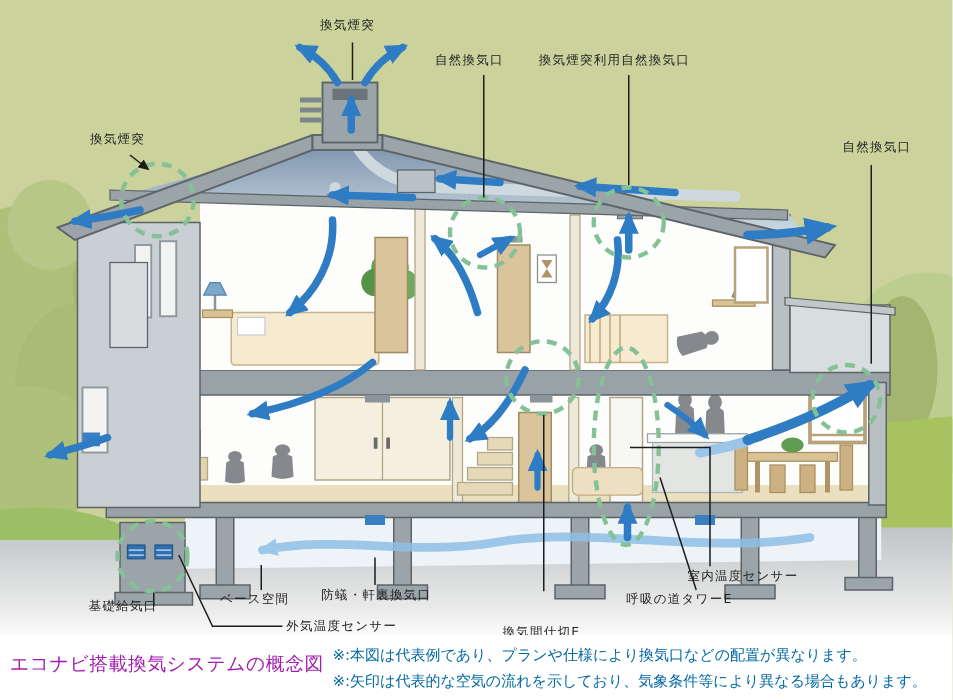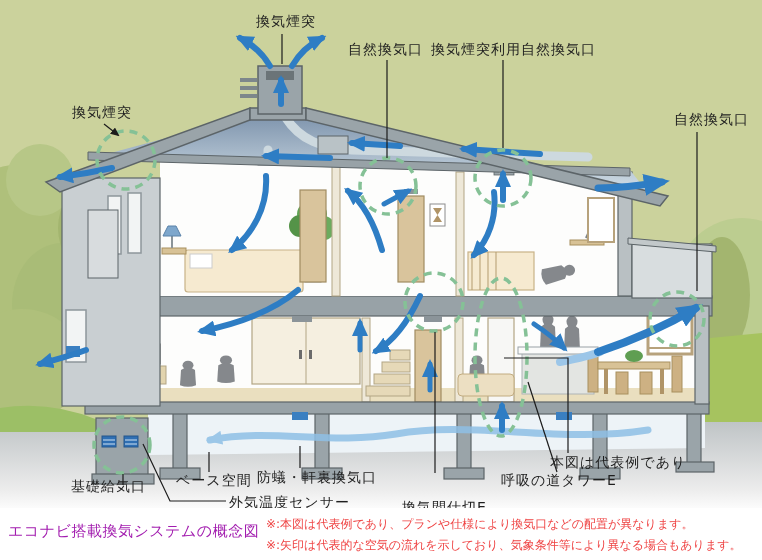--- a/index.html
+++ b/index.html
@@ -2,34 +2,34 @@
 <html><head>
 <meta charset="utf-8">
 <style>
   html,body { margin:0; padding:0; }
   .page {
     position:relative; width:762px; height:560px; background:#ffffff;
     overflow:hidden; font-family:"DejaVu Sans","Liberation Sans",sans-serif;
   }
   .scene { position:absolute; left:0; top:0; }
   .lbl {
-    position:absolute; font-size:14px; color:#1f1f1f;
+    position:absolute; font-size:10px; color:#1f1f1f;
     white-space:nowrap; letter-spacing:1px; line-height:14px;
   }
   .caption-bar {
     position:absolute; left:0; top:508px; width:762px; height:52px;
     background:#ffffff;
   }
   .caption-title {
     position:absolute; left:8px; top:14px; font-size:15px;
     color:#a21caf; letter-spacing:0.5px; white-space:nowrap;
   }
   .caption-notes {
     position:absolute; left:266px; top:6px; font-size:12px;
-    line-height:21px; color:#ef4444; white-space:nowrap;
+    line-height:21px; color:#0369a1; white-space:nowrap;
   }
 </style>
 </head>
 <body>
 
 <div class="page">
 
   <svg class="scene" width="762" height="512" viewBox="0 0 762 512">
     <defs>
       <linearGradient id="atticGrad" x1="0" y1="0" x2="0" y2="1">
@@ -285,21 +285,21 @@
   <div class="lbl" style="left:72px;  top:105px">換気煙突</div>
   <div class="lbl" style="left:348px; top:42px">自然換気口</div>
   <div class="lbl" style="left:431px; top:42px">換気煙突利用自然換気口</div>
   <div class="lbl" style="left:674px; top:112px">自然換気口</div>
   <div class="lbl" style="left:71px;  top:479px">基礎給気口</div>
   <div class="lbl" style="left:176px; top:473px">ベース空間</div>
   <div class="lbl" style="left:257px; top:470px">防蟻・軒裏換気口</div>
   <div class="lbl" style="left:229px; top:495px">外気温度センサー</div>
   <div class="lbl" style="left:402px; top:500px">換気間仕切E</div>
   <div class="lbl" style="left:501px; top:473px">呼吸の道タワーE</div>
-  <div class="lbl" style="left:550px; top:455px">本図は代表例であり</div>
+  <div class="lbl" style="left:550px; top:455px">室内温度センサー</div>
 
   <div class="caption-bar">
     <div class="caption-title">エコナビ搭載換気システムの概念図</div>
     <div class="caption-notes">
       <div>※:本図は代表例であり、プランや仕様により換気口などの配置が異なります。</div>
       <div>※:矢印は代表的な空気の流れを示しており、気象条件等により異なる場合もあります。</div>
     </div>
   </div>
 
 </div>

